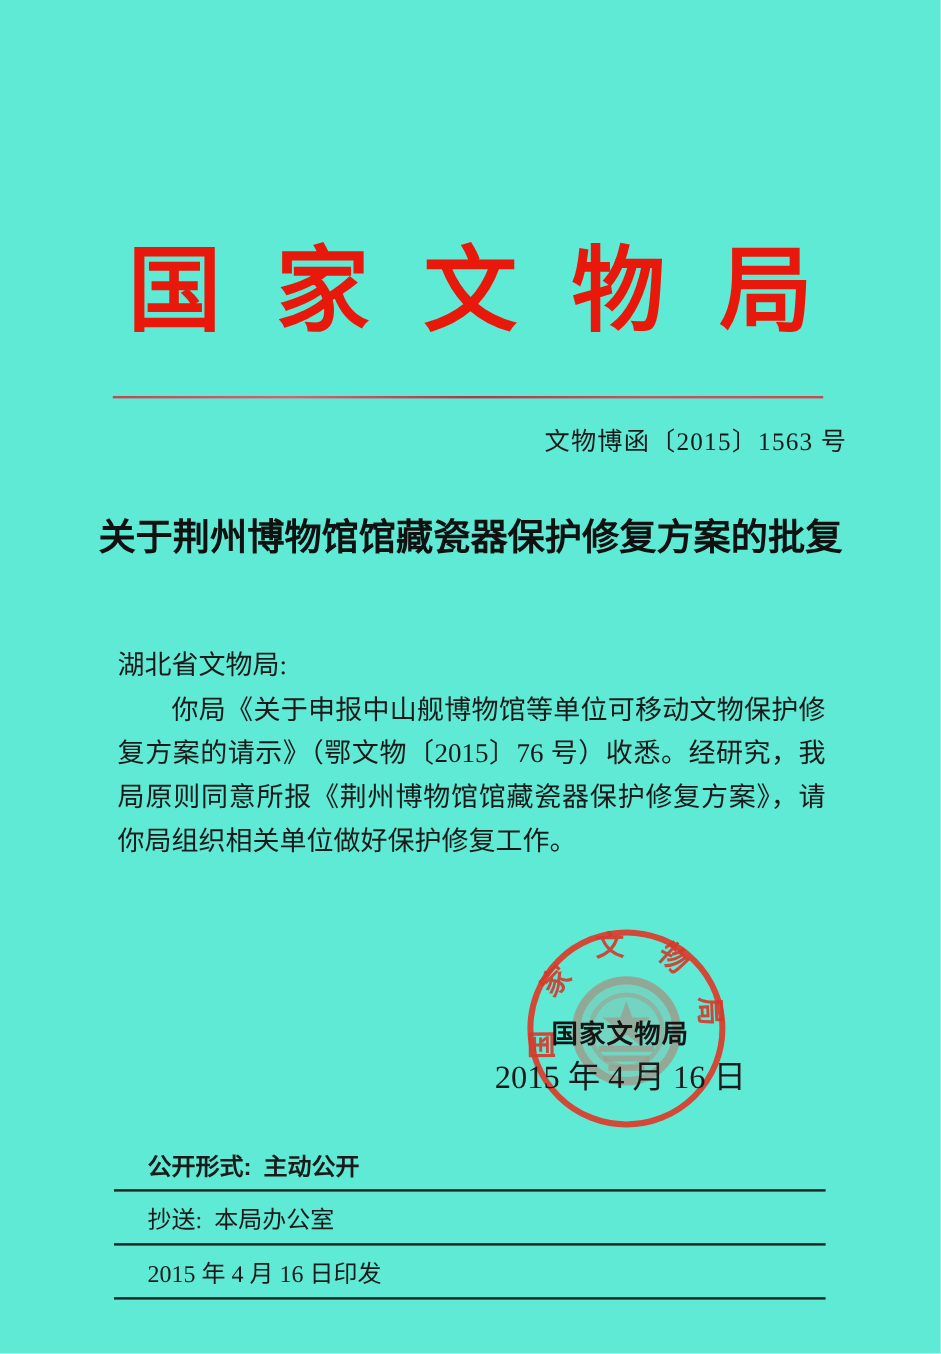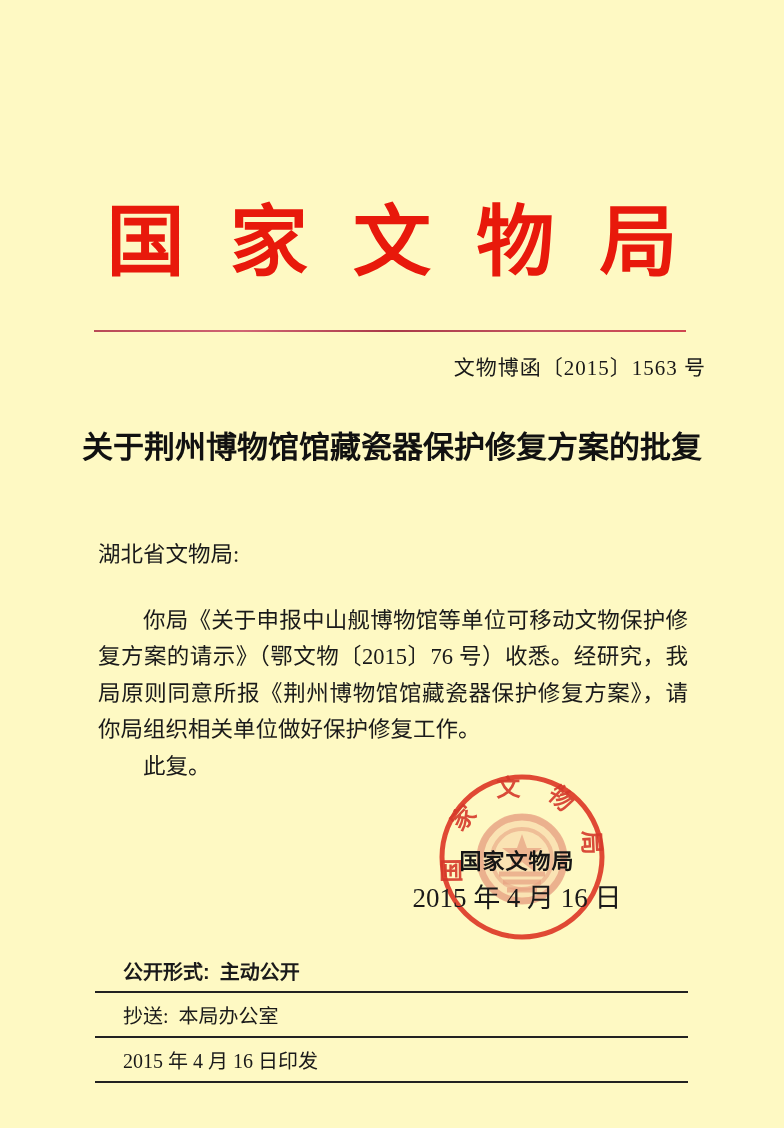--- a/index.html
+++ b/index.html
@@ -4,21 +4,21 @@
 <style>
   html, body {
     margin: 0;
     padding: 0;
     background: #ffffff;
   }
   .page {
     position: relative;
     width: 784px;
     height: 1128px;
-    background: #fef9c3;
+    background: #5eead4;
     overflow: hidden;
     font-family: "Liberation Serif", "DejaVu Serif", serif;
     color: #1c1c1c;
   }
 
   
   .agency-header {
     position: absolute;
     top: 202px;
     left: 0;
@@ -71,21 +71,21 @@
     position: absolute;
     top: 501px;
     left: 98px;
     width: 590px;
     font-size: 22.5px;
     line-height: 36.6px;
     text-align: justify;
     color: #1a1a1a;
   }
   .body-block .salutation { text-indent: 0; margin-top: 36px; }
-  .body-block .paragraph { text-indent: 2em; margin-top: 29px; }
+  .body-block .paragraph { text-indent: 2em; }
   .body-block .closing { text-indent: 2em; }
 
   
   .seal-svg {
     position: absolute;
     left: 427px;
     top: 762px;
     width: 190px;
     height: 190px;
   }
@@ -150,21 +150,20 @@
   <div class="agency-header">国家文物局</div>
   <div class="red-rule"></div>
 
   <div class="doc-number">文物博函〔2015〕1563 号</div>
 
   <div class="doc-title">关于荆州博物馆馆藏瓷器保护修复方案的批复</div>
 
   <div class="body-block">
     <div class="salutation">湖北省文物局:</div>
     <div class="paragraph">你局《关于申报中山舰博物馆等单位可移动文物保护修复方案的请示》（鄂文物〔2015〕76 号）收悉。经研究，我局原则同意所报《荆州博物馆馆藏瓷器保护修复方案》，请你局组织相关单位做好保护修复工作。</div>
-    <div class="closing">此复。</div>
   </div>
 
   <svg class="seal-svg" viewBox="0 0 190 190">
 
     <circle cx="95" cy="95" r="80" fill="none" stroke="#dd3a28" stroke-width="5" opacity="0.92"></circle>
 
     <g stroke="#d4594d" fill="none" opacity="0.55">
       <circle cx="95" cy="97" r="45" fill="#e2695e" opacity="0.28" stroke="none"></circle>
       <circle cx="95" cy="97" r="42" stroke-width="7" opacity="0.75"></circle>
       <circle cx="95" cy="97" r="30" stroke-width="4" opacity="0.55"></circle>

